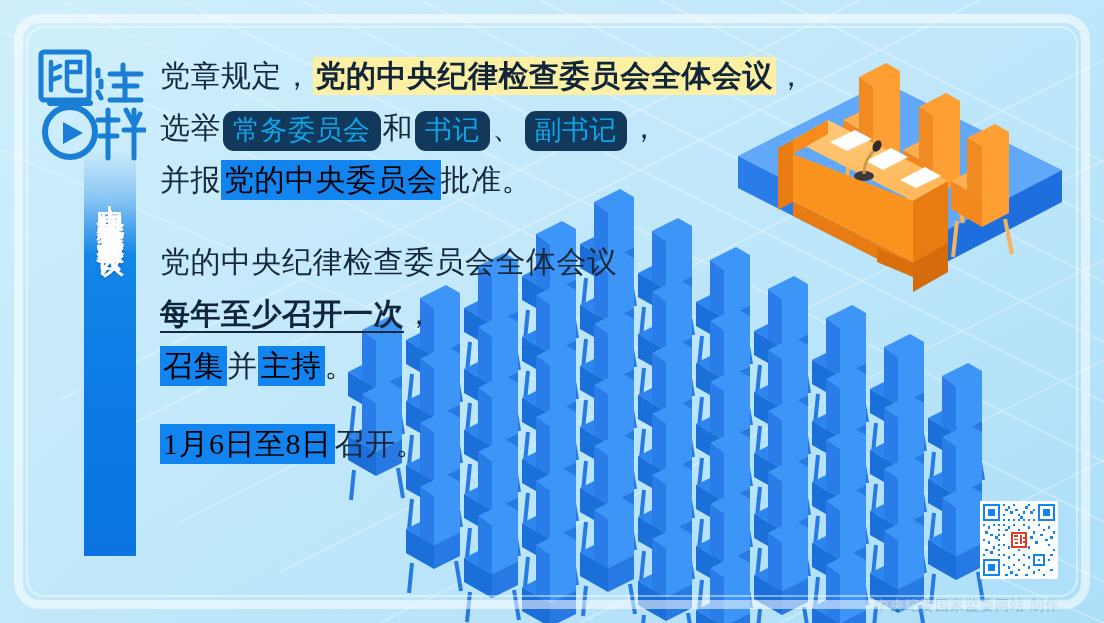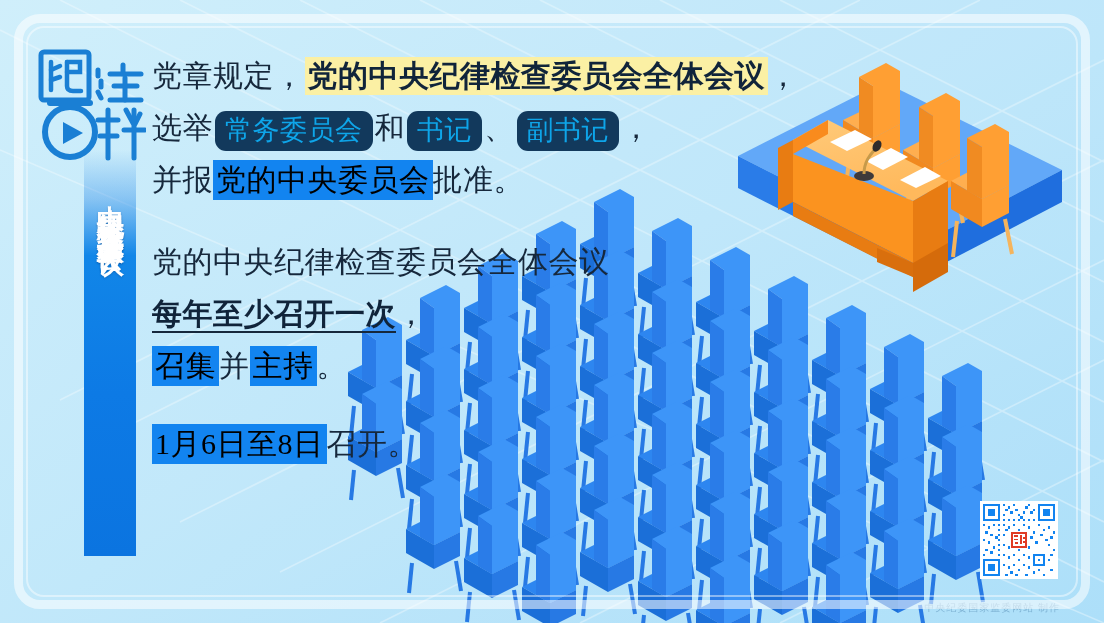--- a/index.html
+++ b/index.html
@@ -89,21 +89,21 @@
     font-weight: 700;
     font-size: 27px;
     letter-spacing: 3.5px;
     line-height: 1;
     text-shadow: 0 1px 2px rgba(0,40,90,0.25);
   }
 
   
   .copy {
     position: absolute;
-    left: 152px; top: 50px;
+    left: 160px; top: 50px;
     width: 700px;
     z-index: 5;
     color: #16283c;
   }
   .para { margin-bottom: 14px; }
   .para.p1 { margin-bottom: 30px; }
   .para.p2 { margin-bottom: 26px; }
 
   .tline {
     font-size: 30px;
@@ -152,21 +152,21 @@
     padding: 3px;
   }
   .qr svg { display: block; }
 
   
   .credit {
     position: absolute;
     right: 44px; bottom: 8px;
     z-index: 5;
     color: #7fb3d4;
-    font-size: 10px;
+    font-size: 14px;
     font-family: "Liberation Sans", sans-serif;
     letter-spacing: 1px;
   }
 </style>
 </head>
 <body>
 
 <div id="poster">
 
   <svg class="floor" viewBox="0 0 1104 623" preserveAspectRatio="none">

